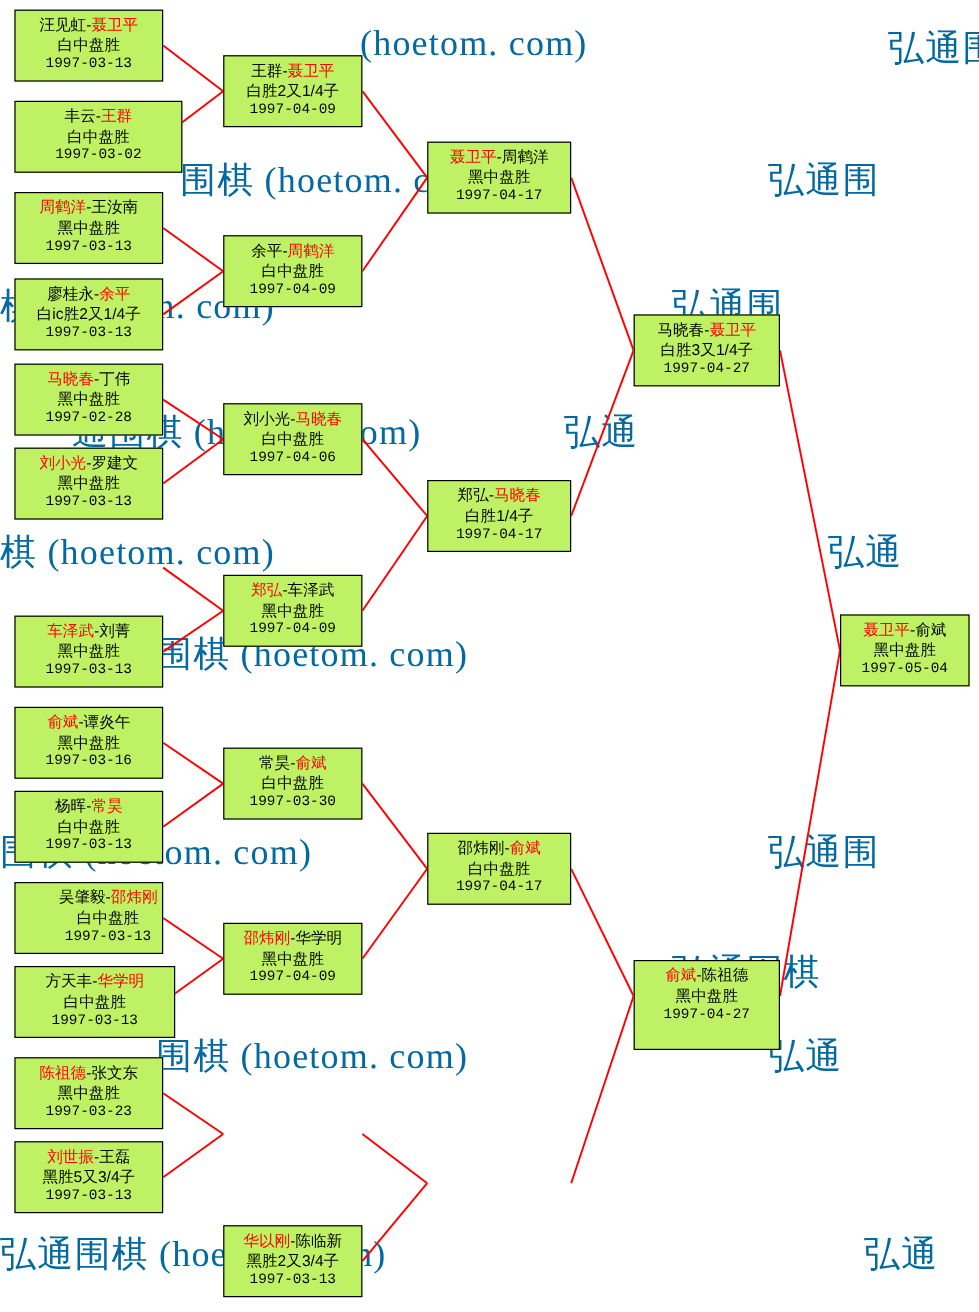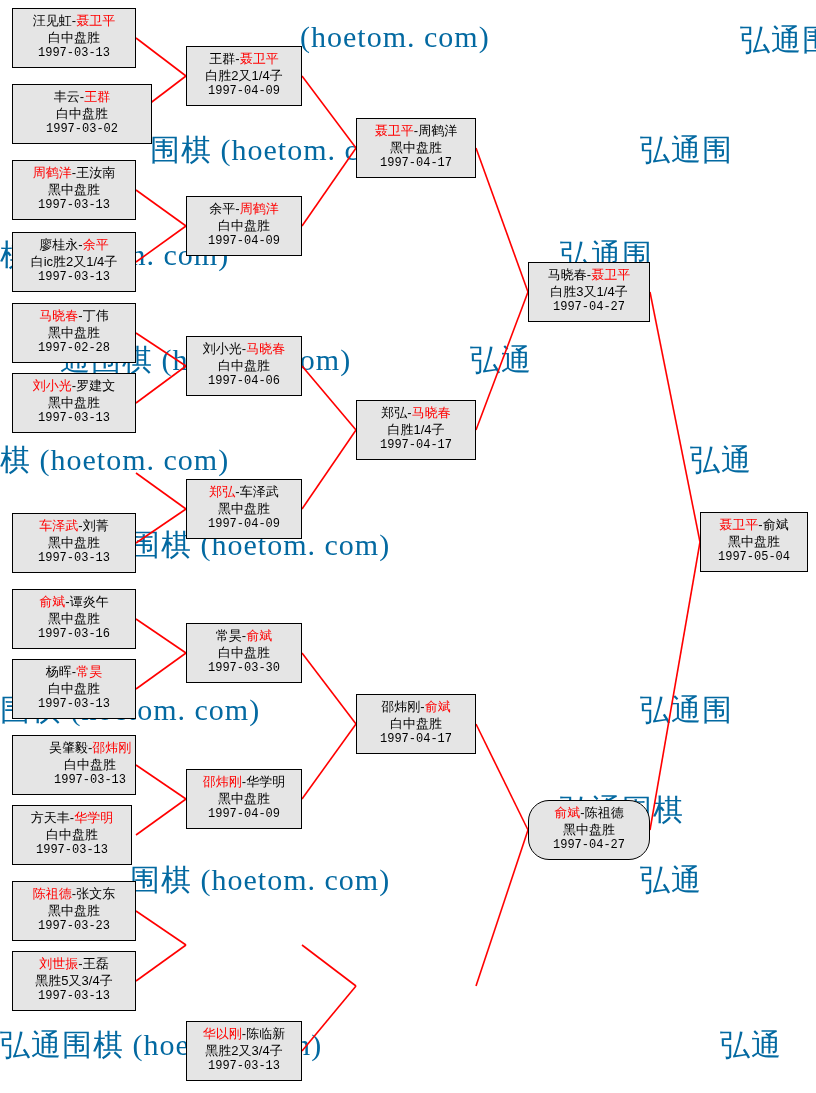--- a/index.html
+++ b/index.html
@@ -8,21 +8,21 @@
     font-family:"Liberation Sans","DejaVu Sans",sans-serif;
     overflow:hidden;
   }
   #stage{position:absolute;left:0;top:0;width:816px;height:1093px;}
   .watermark{
     position:absolute;color:#0369a1;font-family:"Liberation Serif","DejaVu Serif",serif;
     font-size:30px;white-space:nowrap;user-select:none;z-index:0;letter-spacing:1px;
   }
   svg#lines{position:absolute;left:0;top:0;width:816px;height:1093px;z-index:1;}
   .node{
-    position:absolute;border:1px solid #000;background:#e5e5e5;z-index:2;
+    position:absolute;border:1px solid #000;background:#bef264;z-index:2;
     box-sizing:border-box;text-align:center;line-height:1.32;
     font-size:13px;color:#000;padding:3px 4px 4px 4px;
     font-family:"Liberation Sans","DejaVu Sans",sans-serif;
   }
   .node .ln{display:block;white-space:nowrap;}
   .node .date{font-family:"Liberation Mono","DejaVu Sans Mono",monospace;font-size:12px;}
   .w{color:#ff0000;}
   .l{color:#000000;}
   .sep{color:#000;}
 </style>
@@ -132,21 +132,21 @@
     <div class="node" style="left: 12px; top: 659px; width: 124px; height: 60px;">
       <span class="ln"><span class="l">杨晖</span><span class="sep">-</span><span class="w">常昊</span></span>
       <span class="ln">白中盘胜</span>
       <span class="ln date">1997-03-13</span>
     </div>
     <div class="node" style="left: 12px; top: 735px; width: 124px; height: 60px; padding-left: 36px;">
       <span class="ln"><span class="l">吴肇毅</span><span class="sep">-</span><span class="w">邵炜刚</span></span>
       <span class="ln">白中盘胜</span>
       <span class="ln date">1997-03-13</span>
     </div>
-    <div class="node" style="left: 12px; top: 805px; width: 120px; height: 60px;">
+    <div class="node" style="left: 12px; top: 805px; width: 134px; height: 60px;">
       <span class="ln"><span class="l">方天丰</span><span class="sep">-</span><span class="w">华学明</span></span>
       <span class="ln">白中盘胜</span>
       <span class="ln date">1997-03-13</span>
     </div>
     <div class="node" style="left: 12px; top: 881px; width: 124px; height: 60px;">
       <span class="ln"><span class="w">陈祖德</span><span class="sep">-</span><span class="l">张文东</span></span>
       <span class="ln">黑中盘胜</span>
       <span class="ln date">1997-03-23</span>
     </div>
     <div class="node" style="left: 12px; top: 951px; width: 124px; height: 60px;">
@@ -202,21 +202,21 @@
     <div class="node" style="left: 356px; top: 694px; width: 120px; height: 60px;">
       <span class="ln"><span class="l">邵炜刚</span><span class="sep">-</span><span class="w">俞斌</span></span>
       <span class="ln">白中盘胜</span>
       <span class="ln date">1997-04-17</span>
     </div>
     <div class="node" style="left: 528px; top: 262px; width: 122px; height: 60px;">
       <span class="ln"><span class="l">马晓春</span><span class="sep">-</span><span class="w">聂卫平</span></span>
       <span class="ln">白胜3又1/4子</span>
       <span class="ln date">1997-04-27</span>
     </div>
-    <div class="node" style="left: 528px; top: 800px; width: 122px; height: 60px; border-radius: 21px;">
+    <div class="node" style="left: 528px; top: 800px; width: 122px; height: 75px;">
       <span class="ln"><span class="w">俞斌</span><span class="sep">-</span><span class="l">陈祖德</span></span>
       <span class="ln">黑中盘胜</span>
       <span class="ln date">1997-04-27</span>
     </div>
     <div class="node" style="left: 700px; top: 512px; width: 108px; height: 60px;">
       <span class="ln"><span class="w">聂卫平</span><span class="sep">-</span><span class="l">俞斌</span></span>
       <span class="ln">黑中盘胜</span>
       <span class="ln date">1997-05-04</span>
     </div>
   </div>

